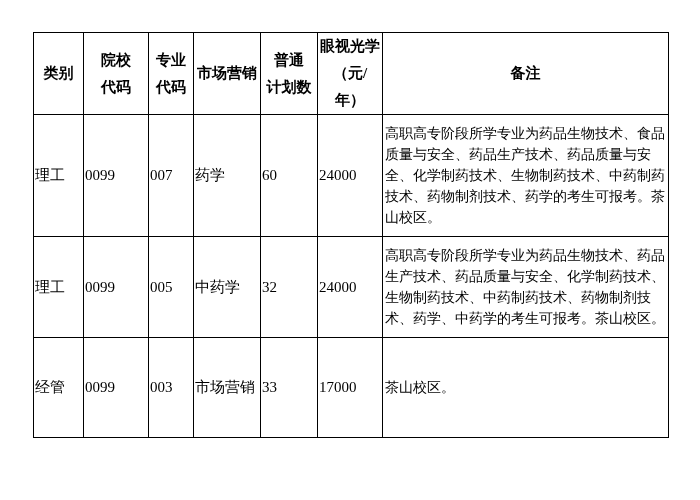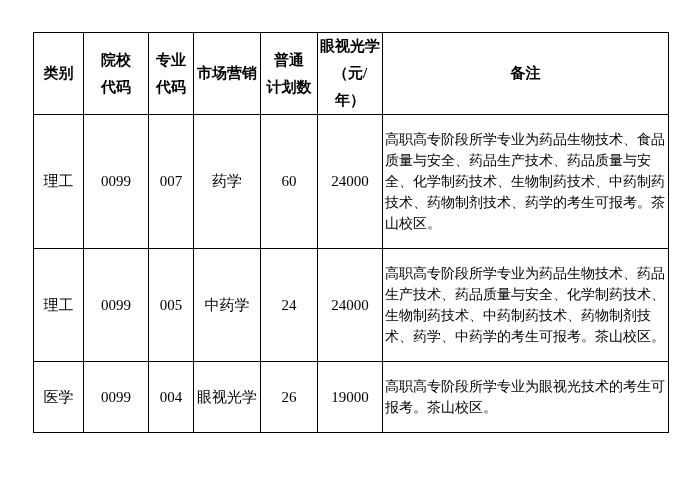--- a/index.html
+++ b/index.html
@@ -34,28 +34,28 @@
   table.plan th {
     font-size: 15px;
     font-weight: bold;
     text-align: center;
     line-height: 27px;
     white-space: pre-line;
     padding: 0 1px;
   }
   table.plan td.c {
     font-size: 15px;
-    text-align: center;
+    text-align: left;
     padding: 0 1px;
   }
   table.plan td.remark {
     font-size: 14px;
     line-height: 21px;
     text-align: left;
-    padding: 14px 2px;
+    padding: 8px 2px;
     word-break: break-all;
   }
   tr.hdr-row   { height: 66px; }
   tr.row-0     { height: 115px; }
   tr.row-1     { height: 95px; }
   tr.row-2     { height: 100px; }
   tr.row-3     { height: 59px; }
 </style>
 </head>
 <body>
@@ -94,28 +94,28 @@
         <td class="c">药学</td>
         <td class="c">60</td>
         <td class="c">24000</td>
         <td class="remark">高职高专阶段所学专业为药品生物技术、食品质量与安全、药品生产技术、药品质量与安全、化学制药技术、生物制药技术、中药制药技术、药物制剂技术、药学的考生可报考。茶山校区。</td>
       </tr>
       <tr class="row-1">
         <td class="c">理工</td>
         <td class="c">0099</td>
         <td class="c">005</td>
         <td class="c">中药学</td>
-        <td class="c">24</td>
+        <td class="c">32</td>
         <td class="c">24000</td>
         <td class="remark">高职高专阶段所学专业为药品生物技术、药品生产技术、药品质量与安全、化学制药技术、生物制药技术、中药制药技术、药物制剂技术、药学、中药学的考生可报考。茶山校区。</td>
       </tr>
-      <tr class="row-3">
-        <td class="c">医学</td>
+      <tr class="row-2">
+        <td class="c">经管</td>
         <td class="c">0099</td>
-        <td class="c">004</td>
-        <td class="c">眼视光学</td>
-        <td class="c">26</td>
-        <td class="c">19000</td>
-        <td class="remark">高职高专阶段所学专业为眼视光技术的考生可报考。茶山校区。</td>
+        <td class="c">003</td>
+        <td class="c">市场营销</td>
+        <td class="c">33</td>
+        <td class="c">17000</td>
+        <td class="remark">茶山校区。</td>
       </tr>
     </tbody>
   </table>
 </div>
 
 </body></html>

